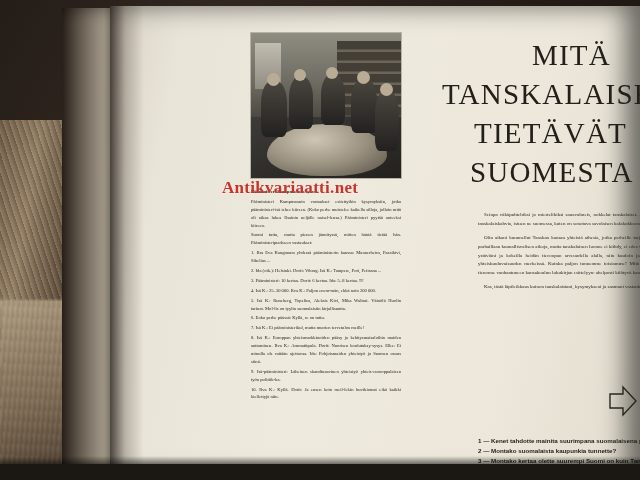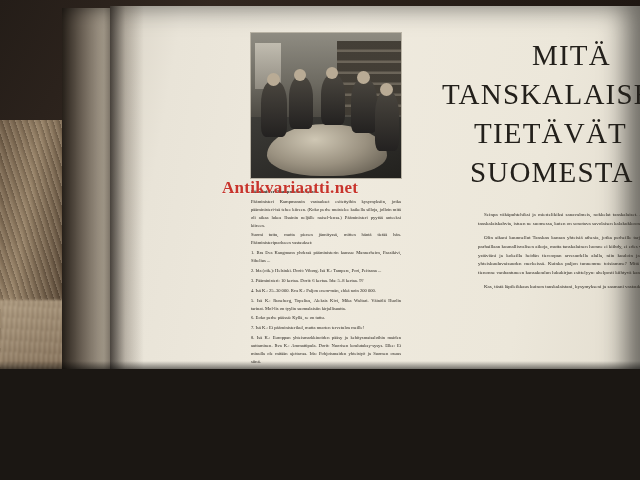--- a/index.html
+++ b/index.html
@@ -5,21 +5,21 @@
   * { box-sizing: border-box; }
   html, body {
     margin: 0; padding: 0;
     width: 640px; height: 480px;
     overflow: hidden;
     background: #1b1713;
     font-family: "Liberation Serif", serif;
   }
   #page {
     position: relative;
-    width: 640px; height: 369px;
+    width: 640px; height: 464px;
     overflow: hidden;
   }
   
   .bg {
     position: absolute; inset: 0;
     background: linear-gradient(120deg,#241d18 0%,#322720 25%,#241b15 60%,#17110d 100%);
   }
   
   .fur {
     position: absolute;

